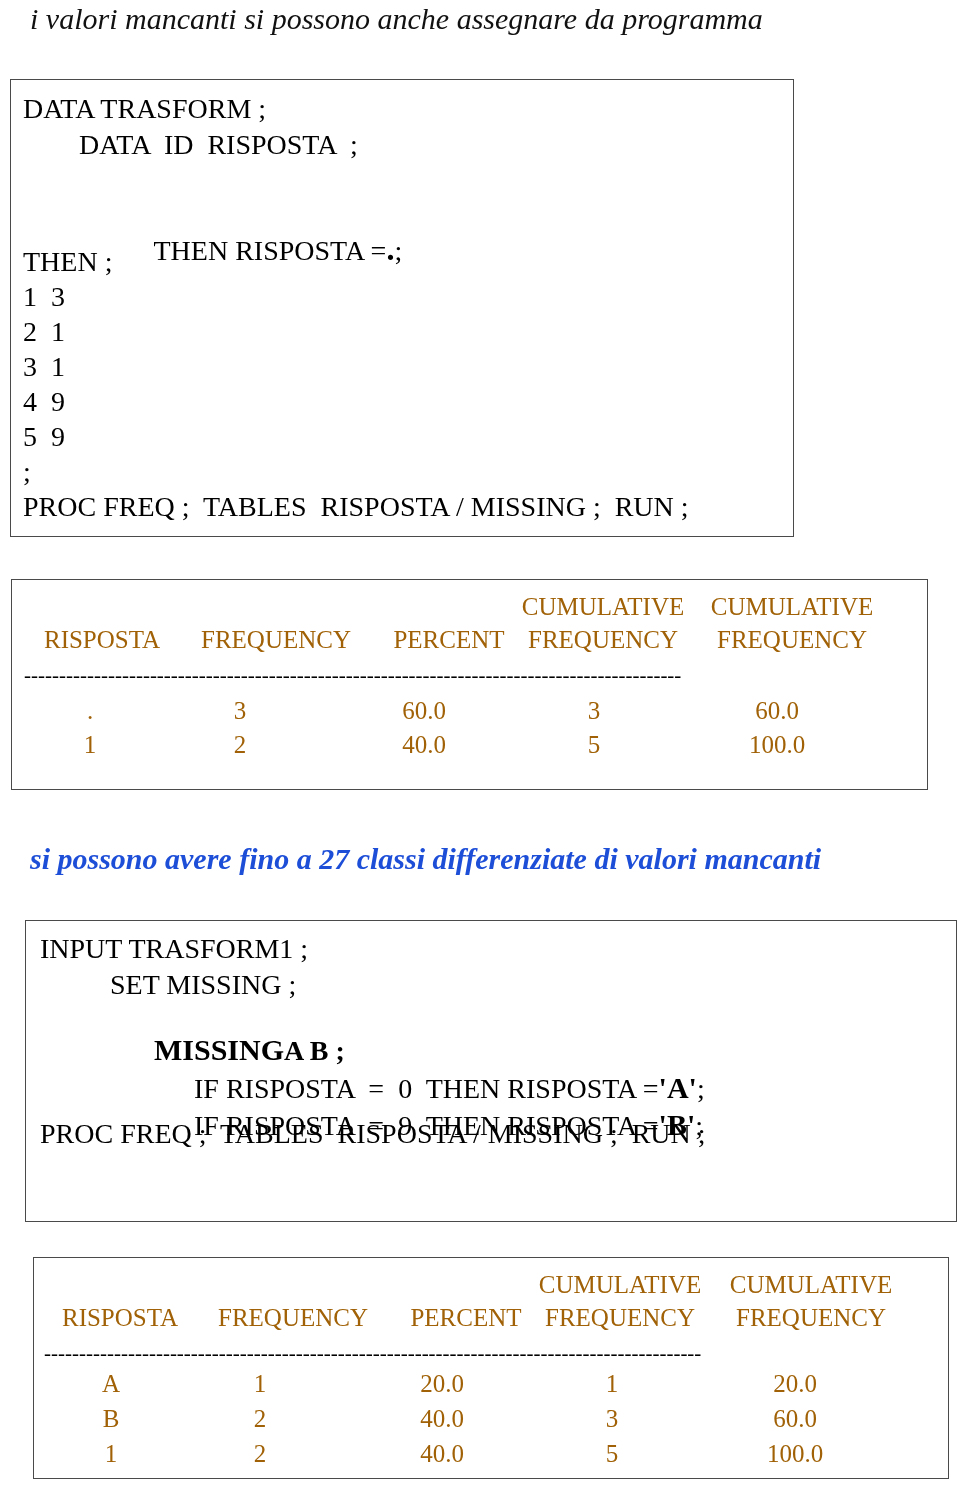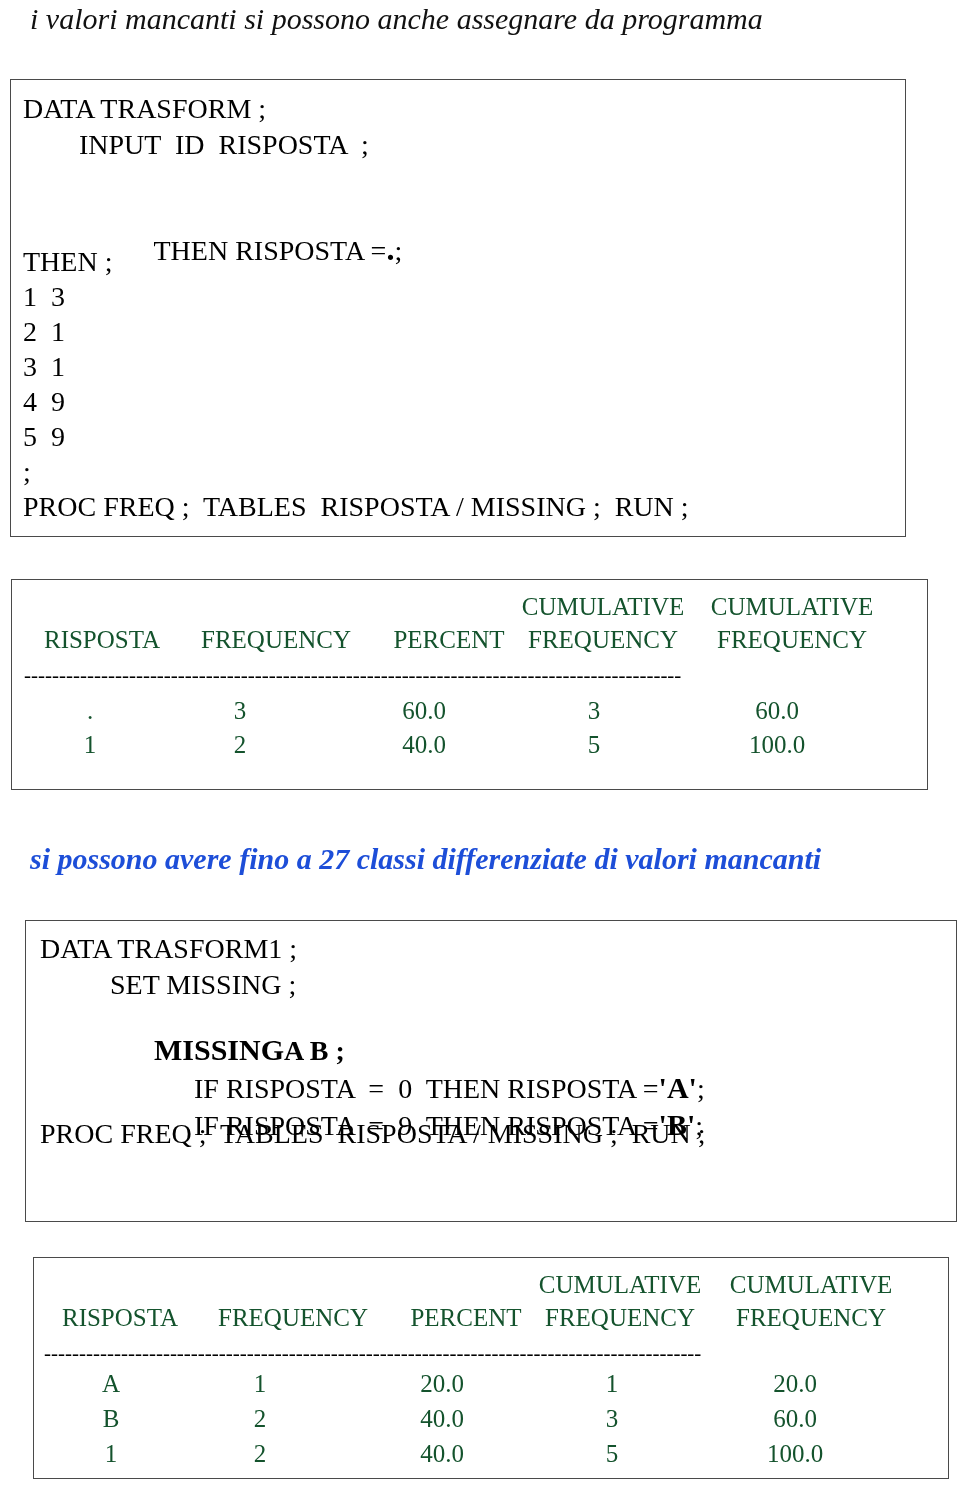--- a/index.html
+++ b/index.html
@@ -38,21 +38,21 @@
     font-weight: bold;
   }
 
   
   .box {
     position: absolute;
     border: 1.6px solid #4a4a4a;
     background: #ffffff;
     box-sizing: border-box;
   }
-  #code-box-1 { left: 10px;  top: 79px;   width: 896px; height: 458px; }
+  #code-box-1 { left: 10px;  top: 79px;   width: 784px; height: 458px; }
   #table-box-1{ left: 11px;  top: 579px;  width: 917px; height: 211px; }
   #code-box-2 { left: 25px;  top: 920px;  width: 932px; height: 302px; }
   #table-box-2{ left: 33px;  top: 1257px; width: 916px; height: 222px; }
 
   
   .code-line {
     position: absolute;
     white-space: pre;
     font-size: 28px;
     line-height: 1;
@@ -75,40 +75,40 @@
     width: 100%;
     height: 0;
   }
   .cell {
     position: absolute;
     white-space: nowrap;
     font-size: 25px;
     line-height: 1;
     text-align: center;
     transform: translateX(-50%);
-    color: #14532d;
+    color: #a16207;
   }
   .rule {
     position: absolute;
     white-space: nowrap;
     font-size: 21px;
     letter-spacing: 0px;
     line-height: 1;
     color: #000000;
     overflow: hidden;
   }
 </style>
 </head>
 <body>
 
 <div class="heading" id="title-main">i valori mancanti si possono anche assegnare da programma</div>
 
 <div class="box" id="code-box-1">
   <div class="code-line" style="left:12px; top:15px;">DATA TRASFORM ;</div>
-  <div class="code-line" style="left:68px; top:51px;">INPUT  ID  RISPOSTA  ;</div>
+  <div class="code-line" style="left:68px; top:51px;">DATA  ID  RISPOSTA  ;</div>
   <div class="code-line" style="left:115px; top:125px;">
     <span>THEN RISPOSTA =</span><span class="dot">.</span><span>;</span>
   </div>
   <div class="code-line" style="left:12px; top:168px;">THEN ;</div>
   <div class="code-line" style="left:12px; top:203px;">1  3</div>
   <div class="code-line" style="left:12px; top:238px;">2  1</div>
   <div class="code-line" style="left:12px; top:273px;">3  1</div>
   <div class="code-line" style="left:12px; top:308px;">4  9</div>
   <div class="code-line" style="left:12px; top:343px;">5  9</div>
   <div class="code-line" style="left:12px; top:378px;">;</div>
@@ -143,21 +143,21 @@
     <div class="cell" style="left:228px; top:152px;">2</div>
     <div class="cell" style="left:412px; top:152px;">40.0</div>
     <div class="cell" style="left:582px; top:152px;">5</div>
     <div class="cell" style="left:765px; top:152px;">100.0</div>
   </div>
 </div>
 
 <div class="heading" id="title-mid" style="color: #1d4ed8;">si possono avere fino a 27 classi differenziate di valori mancanti</div>
 
 <div class="box" id="code-box-2">
-  <div class="code-line" style="left:14px; top:14px;">DATA TRASFORM1 ;</div>
+  <div class="code-line" style="left:14px; top:14px;">INPUT TRASFORM1 ;</div>
   <div class="code-line" style="left:84px; top:50px;">SET MISSING ;</div>
   <div class="code-line" style="left:100px; top:86px;">
     <span class="big">MISSING</span><span style="font-weight:bold;">A B ;</span>
   </div>
   <div class="code-line" style="left:140px; top:124px;">
     <span>IF RISPOSTA  =  0  THEN RISPOSTA =</span><span class="big">'A'</span><span>;</span>
   </div>
   <div class="code-line" style="left:140px; top:161px;">
     <span>IF RISPOSTA  =  9  THEN RISPOSTA =</span><span class="big">'B'</span><span>;</span>
   </div>

